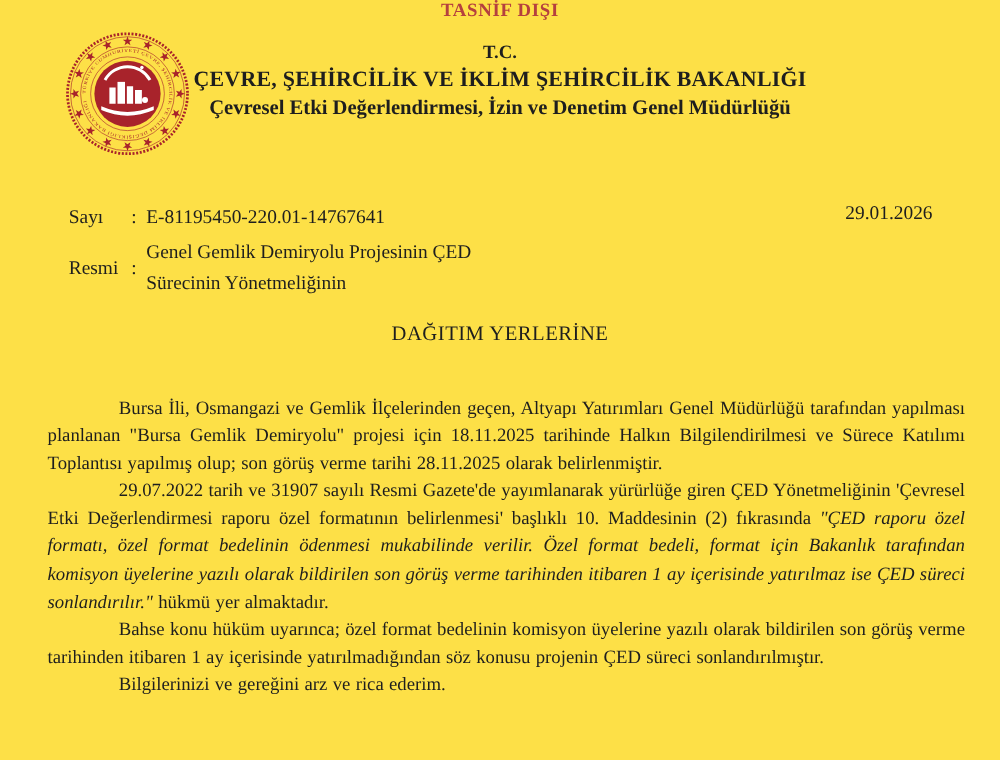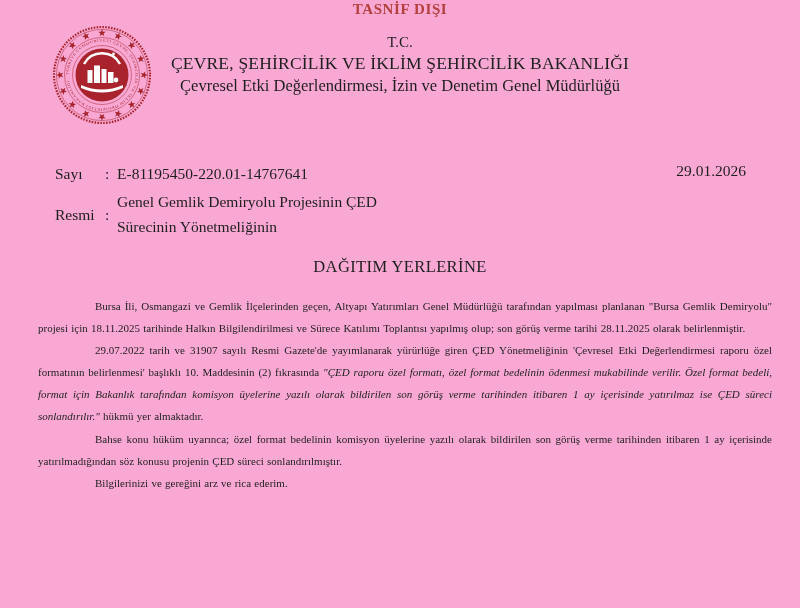--- a/index.html
+++ b/index.html
@@ -2,52 +2,52 @@
 <html lang="tr"><head>
 <meta charset="utf-8">
 <style>
   html,body { margin:0; padding:0; }
   body {
     width:800px; height:608px; background:#ffffff;
     font-family:"Liberation Serif","DejaVu Serif",serif;
     color:#1e1e1e;
     -webkit-font-smoothing:antialiased;
   }
-  .page { position:relative; width:800px; height:608px; overflow:hidden; background:#f9a8d4; }
+  .page { position:relative; width:800px; height:608px; overflow:hidden; background:#fde047; }
 
   .classification {
     position:absolute; top:1px; left:0; right:0;
     text-align:center; font-size:15px; font-weight:bold;
     letter-spacing:0.6px; color:#b5403e;
   }
 
   .emblem { position:absolute; top:25px; left:52px; width:100px; height:100px; }
 
-  .header-text { position:absolute; top:32px; left:0; right:0; text-align:center; }
+  .header-text { position:absolute; top:32px; left:0; right:0; text-align:center;font-weight:bold; }
   .republic   { font-size:15px;   line-height:20px; }
   .ministry   { font-size:17.5px; line-height:23px; letter-spacing:0.2px; }
   .directorate{ font-size:16.5px; line-height:22px; }
 
   .meta { position:absolute; top:161px; left:55px; font-size:15.5px; }
   .meta-row { display:flex; align-items:center; line-height:25px; }
   .meta-row + .meta-row { margin-top:3px; }
   .meta-label { width:50px; }
   .meta-colon { width:12px; }
   .meta-value { white-space:nowrap; }
 
   .doc-date { position:absolute; top:162px; right:54px; font-size:15.5px; }
 
   .distribution {
     position:absolute; top:257px; left:0; right:0;
     text-align:center; font-size:16.5px; letter-spacing:0.4px;
   }
 
   .body-text {
-    position:absolute; top:295px; left:38px; width:734px;
-    font-size:11px; line-height:22.1px; text-align:justify;
+    position:absolute; top:316px; left:38px; width:734px;
+    font-size:15px; line-height:22.1px; text-align:justify;
     word-spacing:0.5px;
   }
   .body-text p { margin:0; text-indent:57px; }
   .italic { font-style:italic; }
 </style>
 </head>
 <body>
 
 <div class="page">
 

